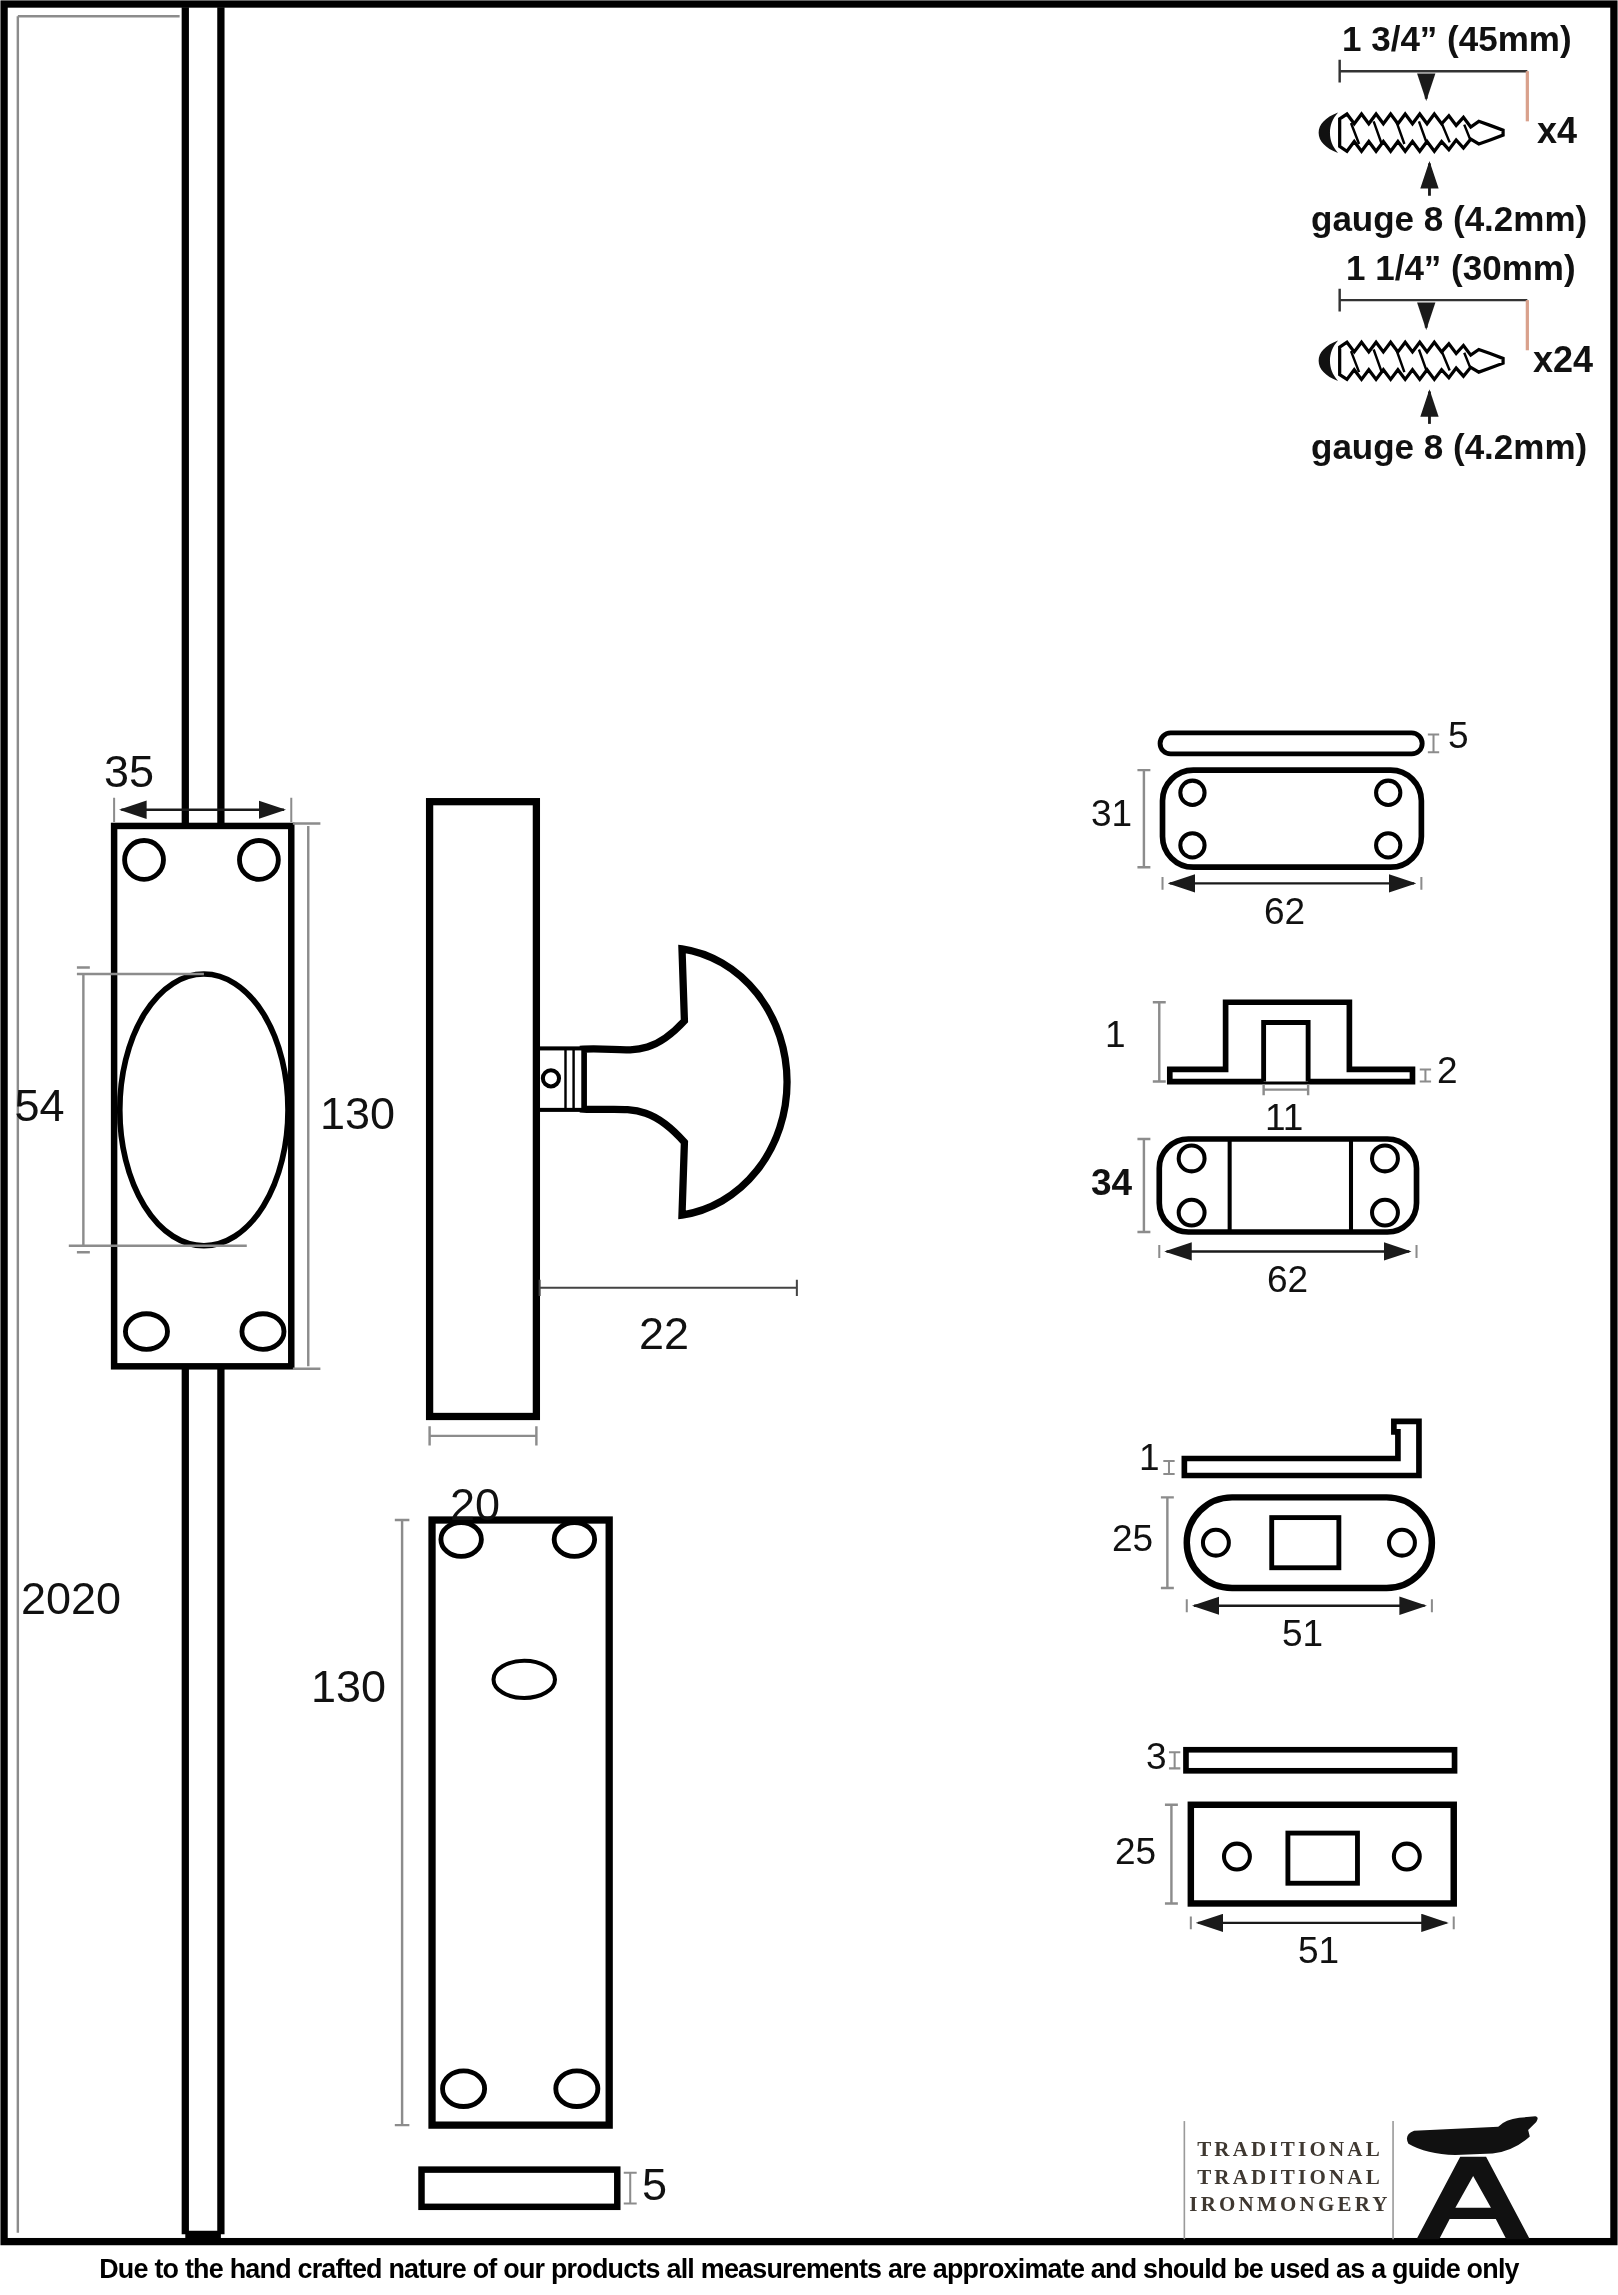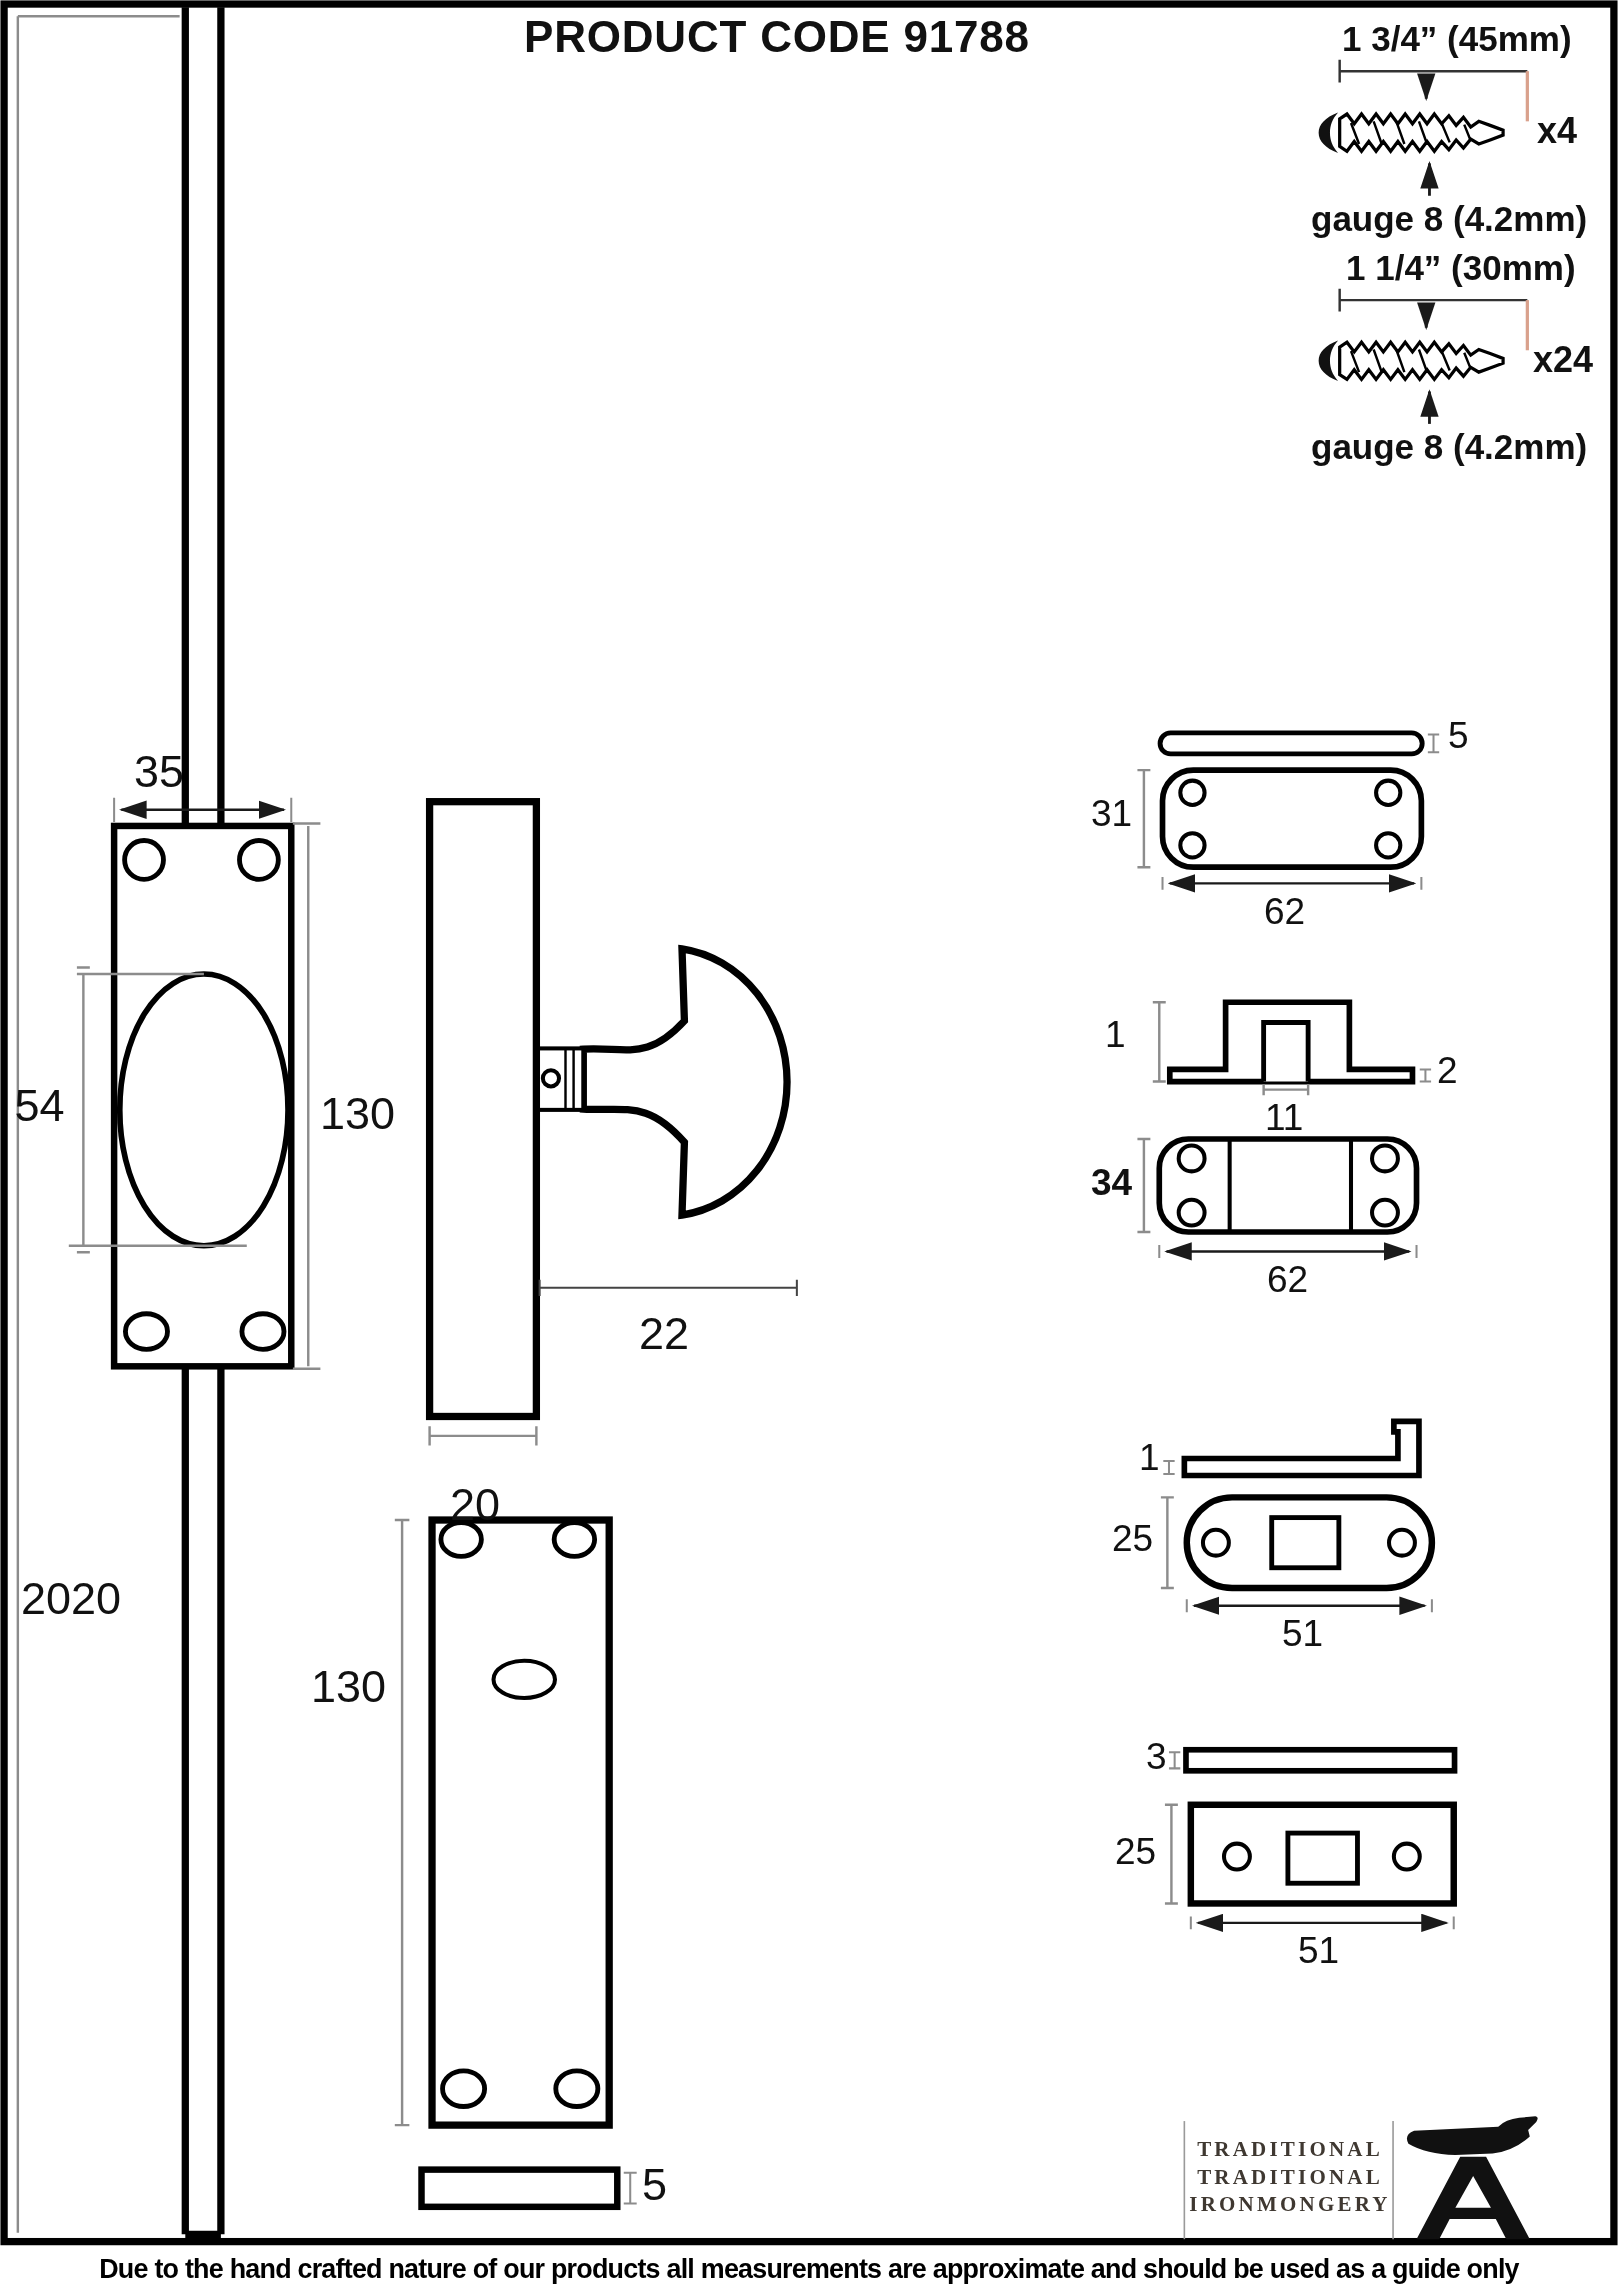--- a/index.html
+++ b/index.html
@@ -149,31 +149,30 @@
 
     <g>
       <path stroke="#9a9a9a" stroke-width="2" d="M1464,2622 V2768"></path>
       <path stroke="#9a9a9a" stroke-width="2" d="M1722,2622 V2768"></path>
       <path fill="#111" fill-rule="evenodd" d="M1741,2650 Q1735,2639 1748,2634 L1852,2629 Q1861,2620 1878,2618 L1898,2616 Q1903,2617 1899,2623 L1889,2633 L1891,2641 Q1871,2659 1845,2662 L1799,2664 Q1763,2663 1741,2650 Z
                M1805,2666 L1837,2666 L1891,2768 L1862,2768 L1849,2743 L1792,2743 L1779,2768 L1751,2768 Z
                M1821,2690 L1843,2729 L1799,2729 Z"></path>
     </g>
   </svg>
 
-  <span class="lbl title" style="left:524px;top:14.6px;">PRODUCT CODE 91788</span>
 
   <span class="lbl screw-label" style="left:1342px;top:21px;">1 3/4” (45mm)</span>
   <span class="lbl qty" style="left:1537px;top:113px;">x4</span>
   <span class="lbl screw-label" style="left:1311px;top:201px;">gauge 8 (4.2mm)</span>
 
   <span class="lbl screw-label" style="left:1346px;top:250px;">1 1/4” (30mm)</span>
   <span class="lbl qty" style="left:1533px;top:342px;">x24</span>
   <span class="lbl screw-label" style="left:1311px;top:429px;">gauge 8 (4.2mm)</span>
 
-  <span class="lbl dim" style="left:104px;top:749px;margin-left:30px;">35</span>
+  <span class="lbl dim" style="left:104px;top:749px;">35</span>
   <span class="lbl dim" style="left:14.6px;top:1083px;">54</span>
   <span class="lbl dim" style="left:320px;top:1091px;">130</span>
   <span class="lbl dim" style="left:21px;top:1576px;">2020</span>
 
   <span class="lbl dim" style="left:450px;top:1482px;">20</span>
   <span class="lbl dim" style="left:639px;top:1311px;">22</span>
 
   <span class="lbl dim" style="left:311px;top:1664px;">130</span>
   <span class="lbl dim" style="left:642px;top:2162px;">5</span>
 

